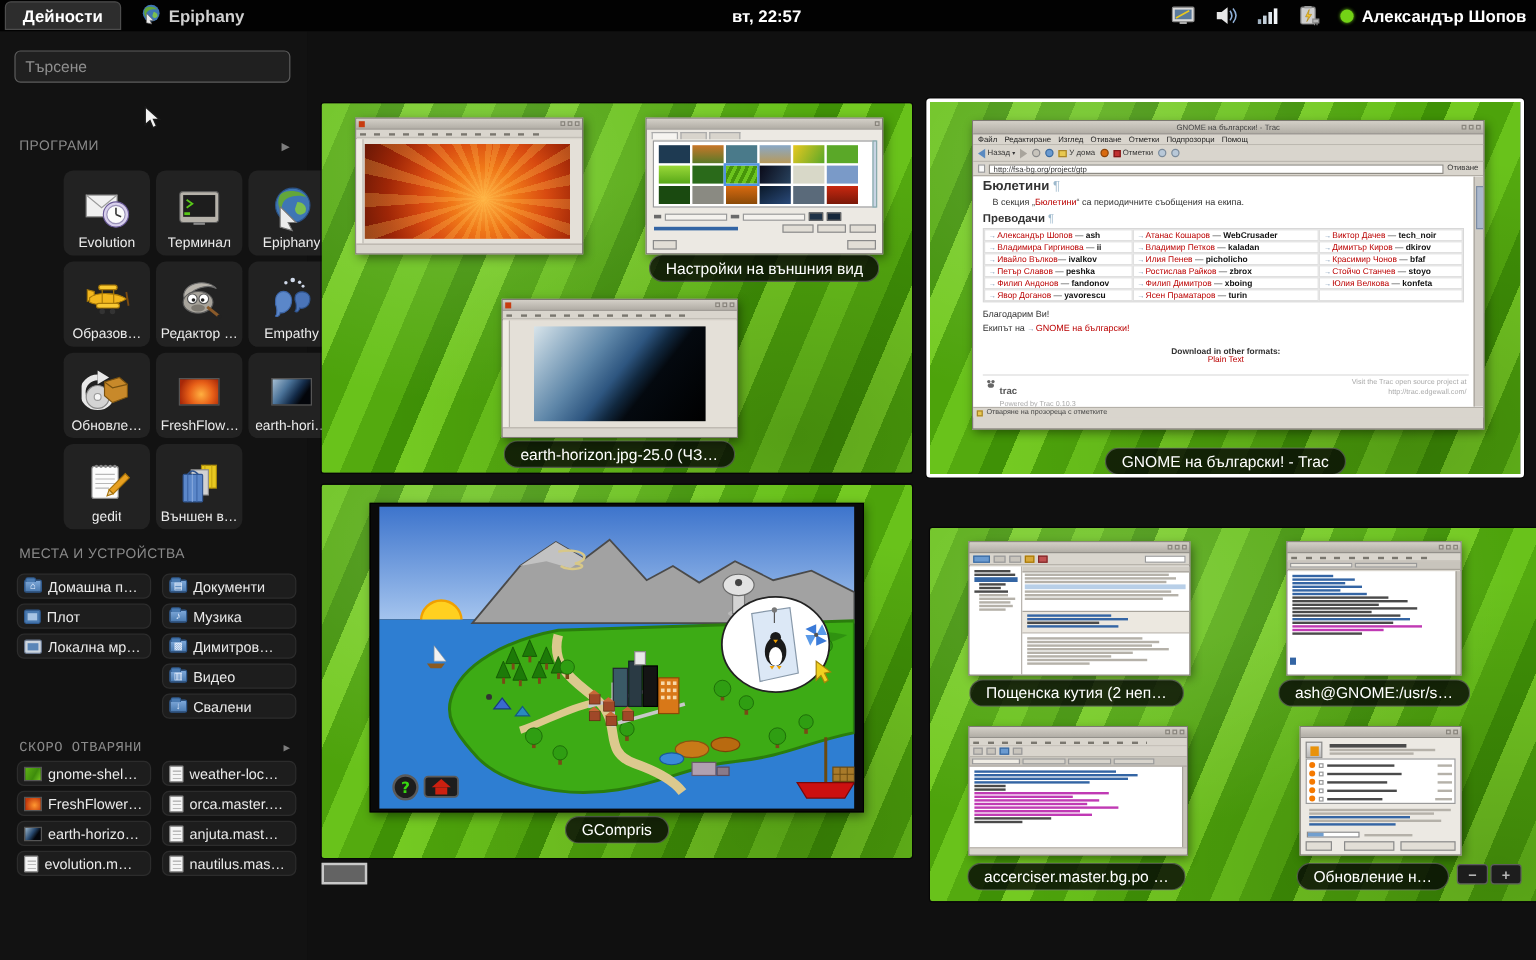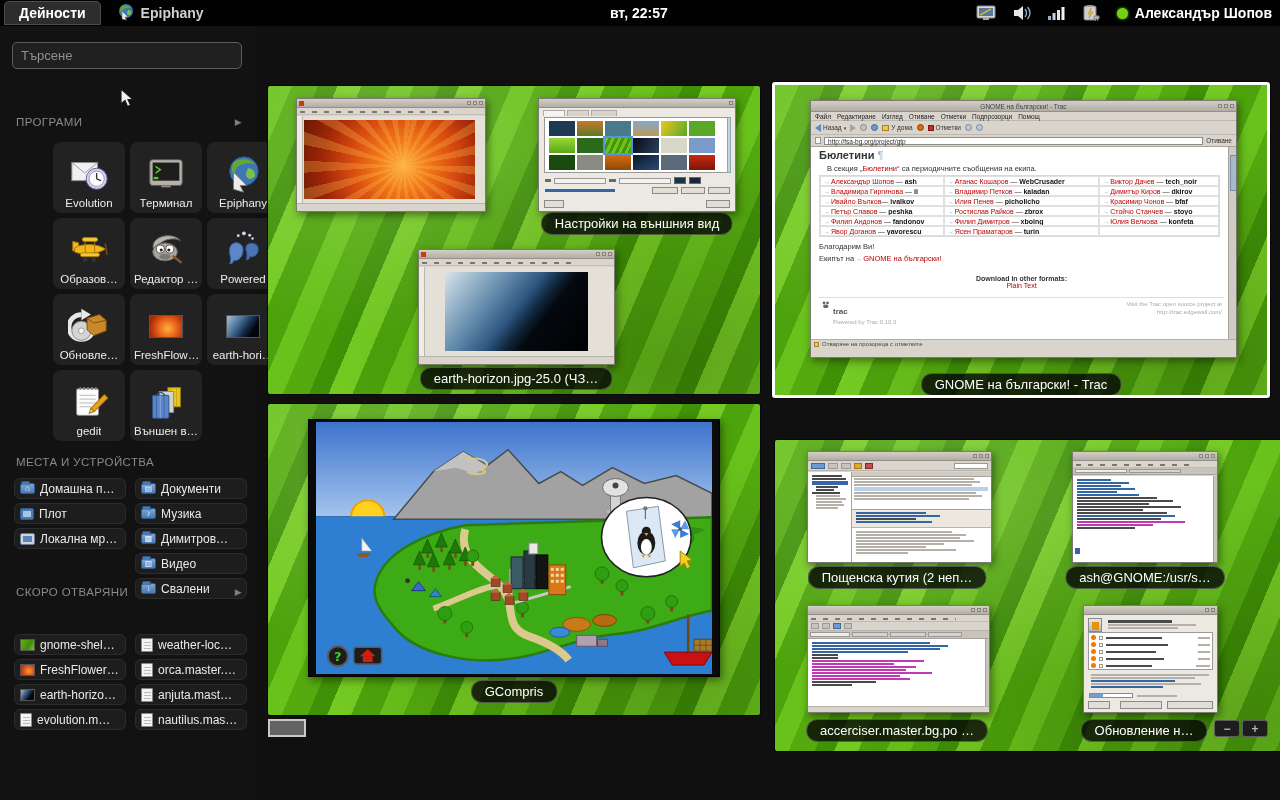--- a/index.html
+++ b/index.html
@@ -253,21 +253,21 @@
       <span class="ic">
         <svg width="42" height="42" viewBox="0 0 44 44">
           <circle cx="17" cy="7" r="1.5" fill="#cfd8e8"></circle>
             <circle cx="23" cy="4.5" r="2" fill="#cfd8e8"></circle>
           <circle cx="29" cy="6.5" r="1.5" fill="#cfd8e8"></circle>
             <circle cx="32" cy="10" r="1.3" fill="#cfd8e8"></circle>
           <path d="M8 22 C8 12 22 12 22 22 C22 30 16 34 12 33 C12 36 9 37 8 36 C10 34 9 28 8 26 Z" fill="#5b87c9" stroke="#3d66a8"></path>
           <path d="M25 20 C25 13 38 13 38 21 C38 28 32 30 29 29 C29 32 26 33 25 32 C27 30 26 24 25 22 Z" fill="#4a74b8" stroke="#2f548e"></path>
         </svg>
       </span>
-      <span class="app-label">Powered</span>
+      <span class="app-label">Empathy</span>
     </div>
     <div class="app-tile">
       <span class="ic">
         <svg width="42" height="42" viewBox="0 0 44 44">
           <path d="M14 10 A13 13 0 1 0 27 23" fill="none" stroke="#e8e8e8" stroke-width="5"></path>
           <path d="M14 4 l0 12 l10 -6 z" fill="#e8e8e8"></path>
           <circle cx="14" cy="27" r="10" fill="#d4d4d4" stroke="#8a8a8a"></circle>
           <circle cx="14" cy="27" r="3" fill="#f6f6f6" stroke="#9a9a9a"></circle>
           <path d="M20 14 l13 -4 l7 6 v11 l-13 5 l-7 -6 z" fill="#c8892a" stroke="#7a5210"></path>
           <path d="M20 14 l7 5 l13 -3" fill="none" stroke="#7a5210"></path>
@@ -378,21 +378,21 @@
       </div>
       <div class="pill-item">
         <span class="folder">
             <span class="emb">↓</span>
           </span>
         <span>Свалени</span>
       </div>
     </div>
   </div>
 
-  <div class="section-hdr" style="top:560px;">
+  <div class="section-hdr" style="top:591px;font-family:Liberation Mono, monospace;">
     <span>СКОРО ОТВАРЯНИ</span>
     <span class="hdr-arrow">▶</span>
   </div>
 
   <div class="cols2" style="top:608px;">
     <div class="col">
       <div class="pill-item">
         <span class="mini-thumb t-shell"></span>
         <span>gnome-shel…</span>
       </div>
@@ -568,20 +568,23 @@
       <span class="url-field">http://fsa-bg.org/project/gtp</span>
       <span style="font-size:6.5px;color:#333;">Отиване</span>
     </div>
     <div class="trac-body">
       <div class="vscroll"></div>
       <div class="trac-h1">
         <span>Бюлетини</span> <span class="pilcrow">¶</span>
       </div>
       <div class="trac-p" style="padding-left:8px;">
         <span>В секция „</span><a class="red-link">Бюлетини</a><span>“ са периодичните съобщения на екипа.</span>
+      </div>
+      <div class="trac-h2">
+        <span>Преводачи</span> <span class="pilcrow">¶</span>
       </div>
       <div class="trac-table">
         <div class="tcell"><span class="tarrow">→</span><a class="red-link">Александър Шопов</a> <span>—</span> <b class="tnick">ash</b></div>
         <div class="tcell"><span class="tarrow">→</span><a class="red-link">Атанас Кошаров</a> <span>—</span> <b class="tnick">WebCrusader</b></div>
         <div class="tcell"><span class="tarrow">→</span><a class="red-link">Виктор Дачев</a> <span>—</span> <b class="tnick">tech_noir</b></div>
         <div class="tcell"><span class="tarrow">→</span><a class="red-link">Владимира Гиргинова</a> <span>—</span> <b class="tnick">ii</b></div>
         <div class="tcell"><span class="tarrow">→</span><a class="red-link">Владимир Петков</a> <span>—</span> <b class="tnick">kaladan</b></div>
         <div class="tcell"><span class="tarrow">→</span><a class="red-link">Димитър Киров</a> <span>—</span> <b class="tnick">dkirov</b></div>
         <div class="tcell"><span class="tarrow">→</span><a class="red-link">Ивайло Вълков</a><span>—</span> <b class="tnick">ivalkov</b></div>
         <div class="tcell"><span class="tarrow">→</span><a class="red-link">Илия Пенев</a> <span>—</span> <b class="tnick">picholicho</b></div>

